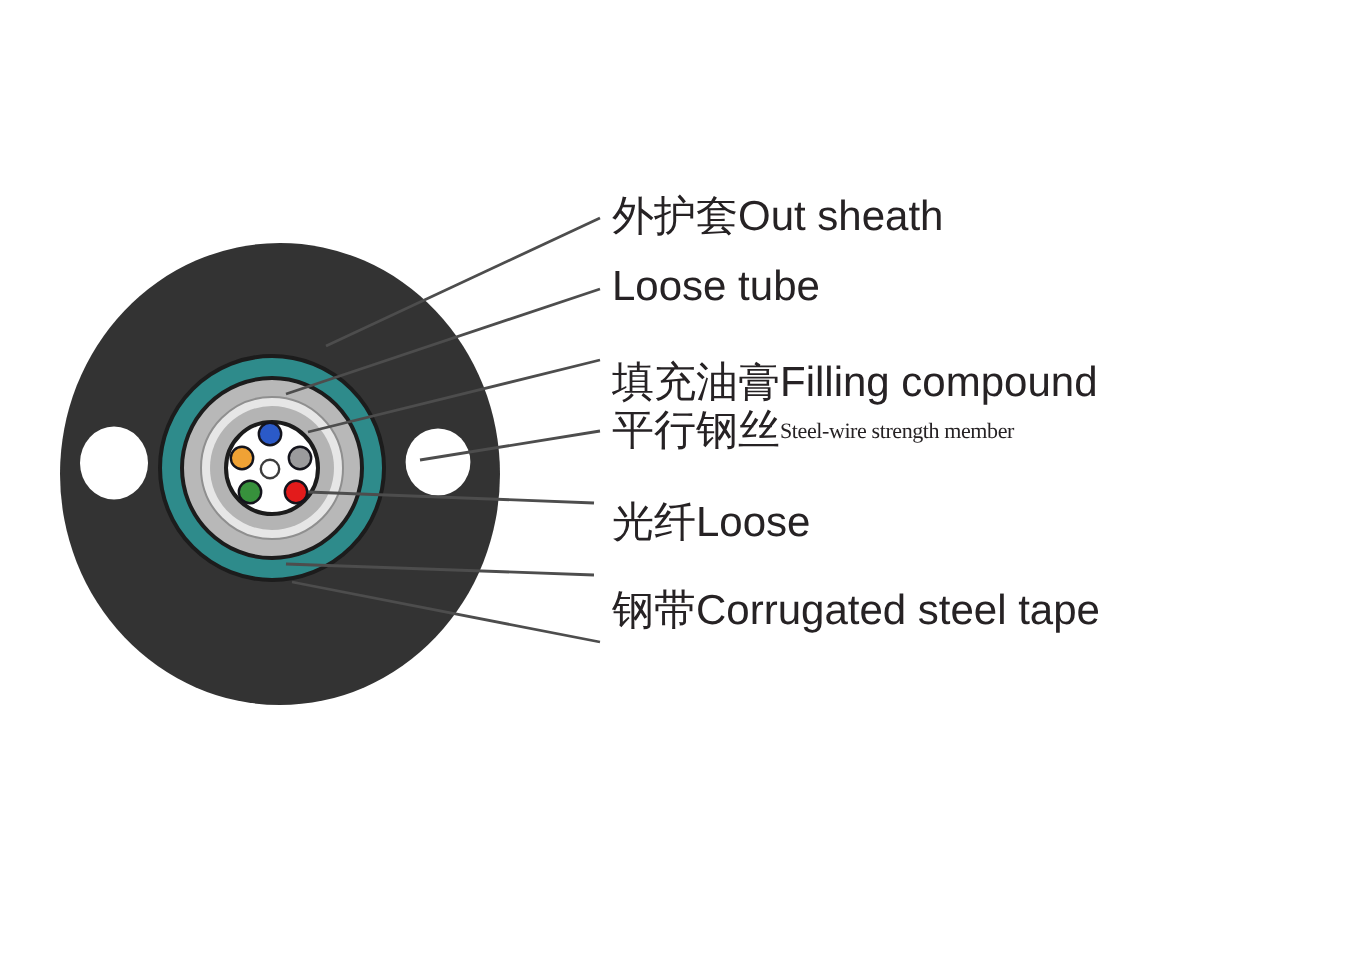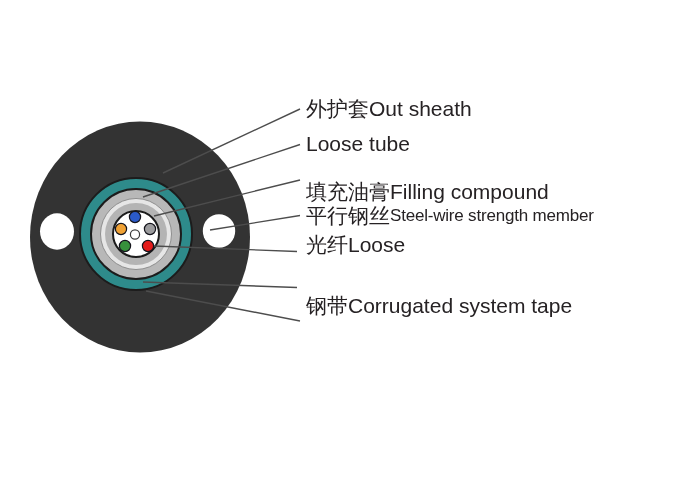--- a/index.html
+++ b/index.html
@@ -16,21 +16,21 @@
     left:306px;
     height:26px;
     display:flex;
     align-items:center;
     white-space:nowrap;
     color:#262224;
     font-size:21px;
     line-height:26px;
   }
   .label .en{font-size:21px;}
-  .label .en.sm{font-size:17px;letter-spacing:-0.2px;}
+  .label .en.sm{font-size:11px;letter-spacing:-0.2px;font-family:Liberation Serif, serif;}
 </style>
 </head>
 <body>
 
 <div id="stage">
 
   <svg id="diagram-svg" width="675" height="483" viewBox="0 0 675 483">
 
     <ellipse cx="140" cy="237" rx="110" ry="115.5" fill="#333333"></ellipse>
 
@@ -73,24 +73,24 @@
       <span class="en">Loose tube</span>
   </div>
   <div class="label" style="top:179px">
     <span class="zh">填充油膏</span>
       <span class="en">Filling compound</span>
   </div>
   <div class="label" style="top:202.5px">
     <span class="zh">平行钢丝</span>
       <span class="en sm">Steel-wire strength member</span>
   </div>
-  <div class="label" style="top:232px">
+  <div class="label" style="top:249px">
     <span class="zh">光纤</span>
       <span class="en">Loose</span>
   </div>
   <div class="label" style="top:274.5px">
   </div>
   <div class="label" style="top:293px">
     <span class="zh">钢带</span>
-      <span class="en">Corrugated system tape</span>
+      <span class="en">Corrugated steel tape</span>
   </div>
 
 </div>
 
 </body></html>

